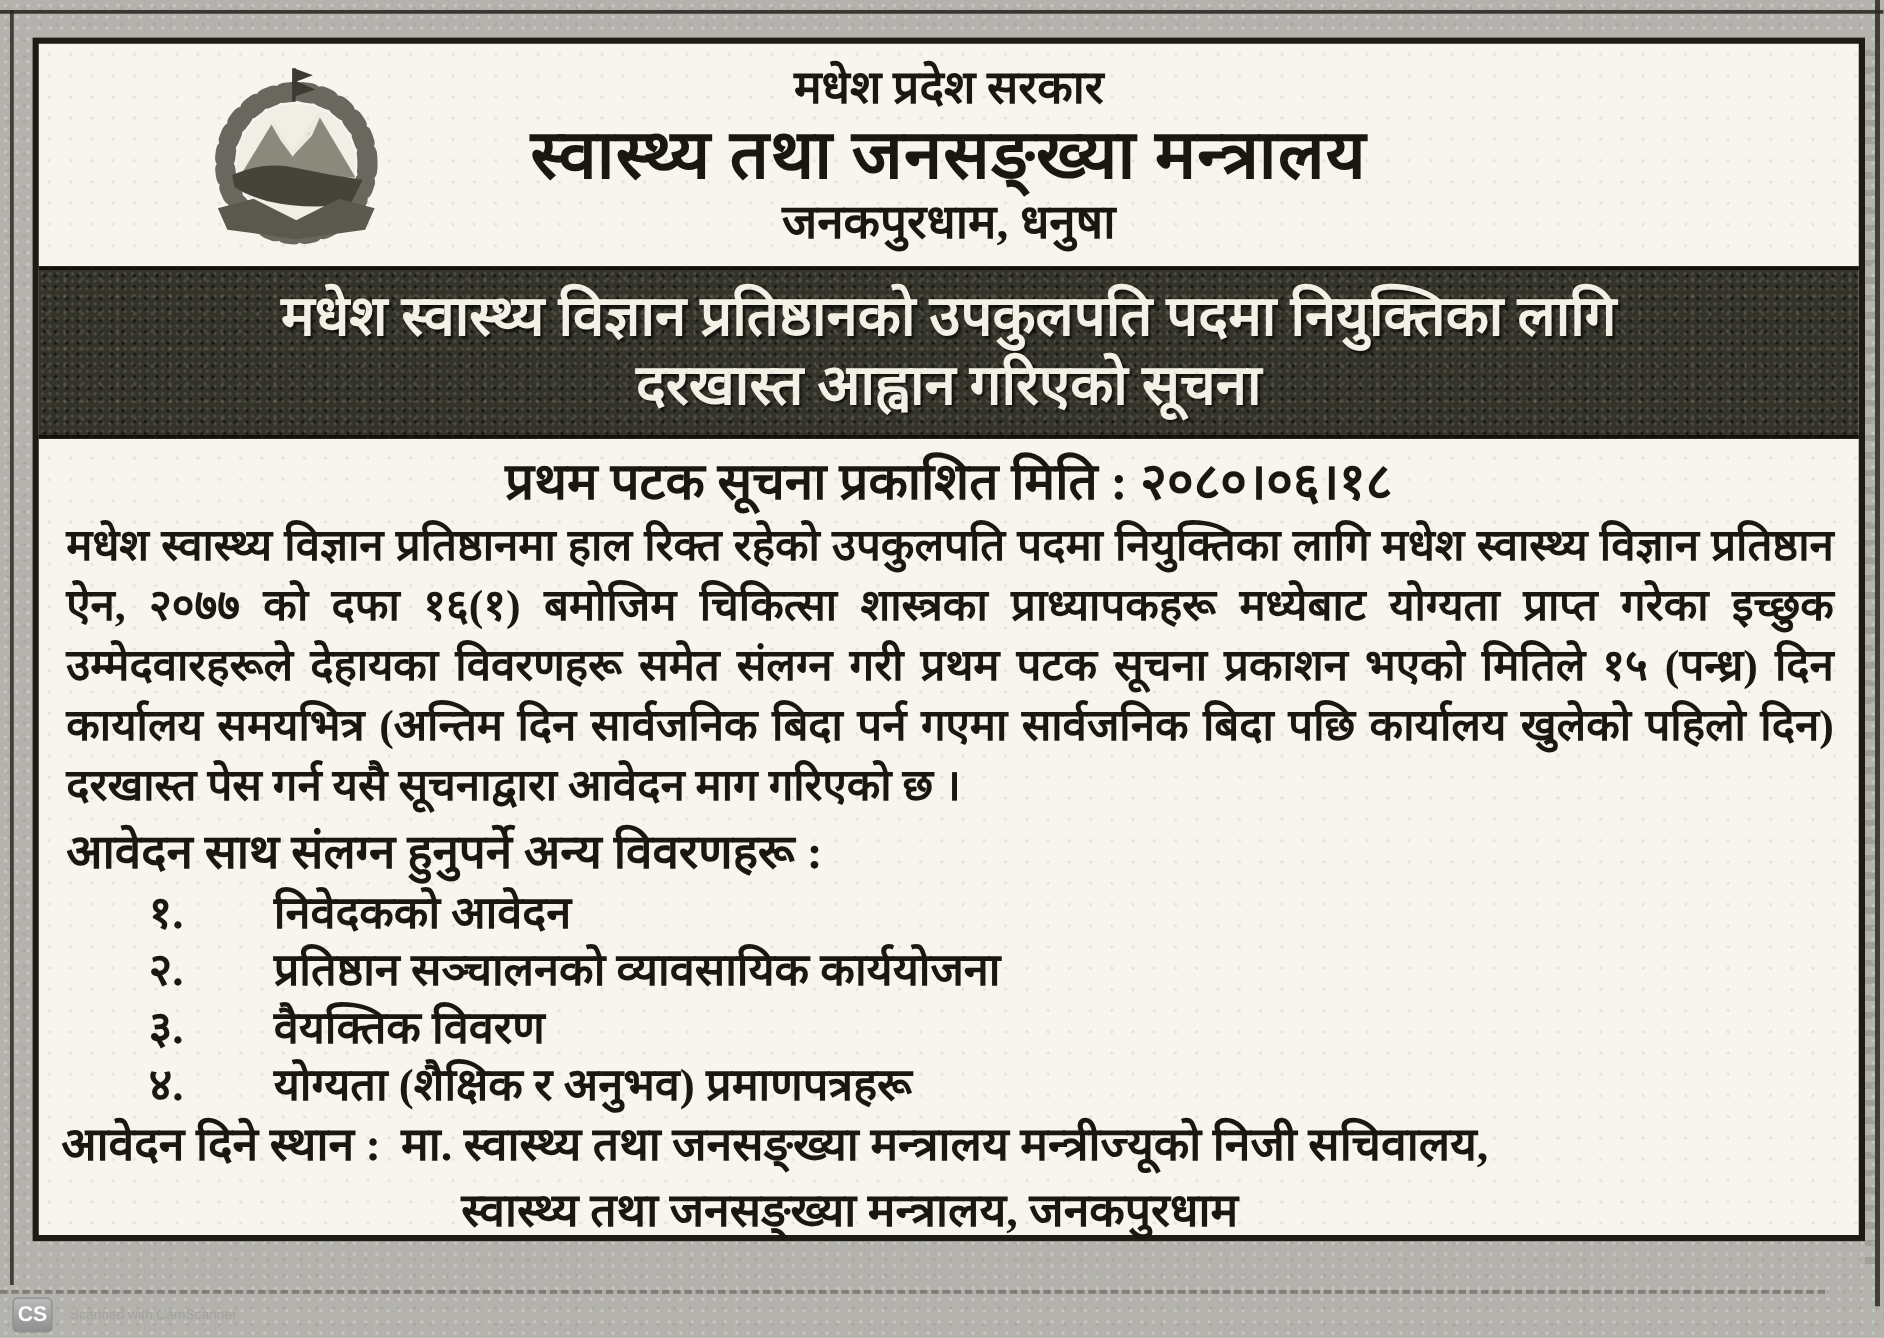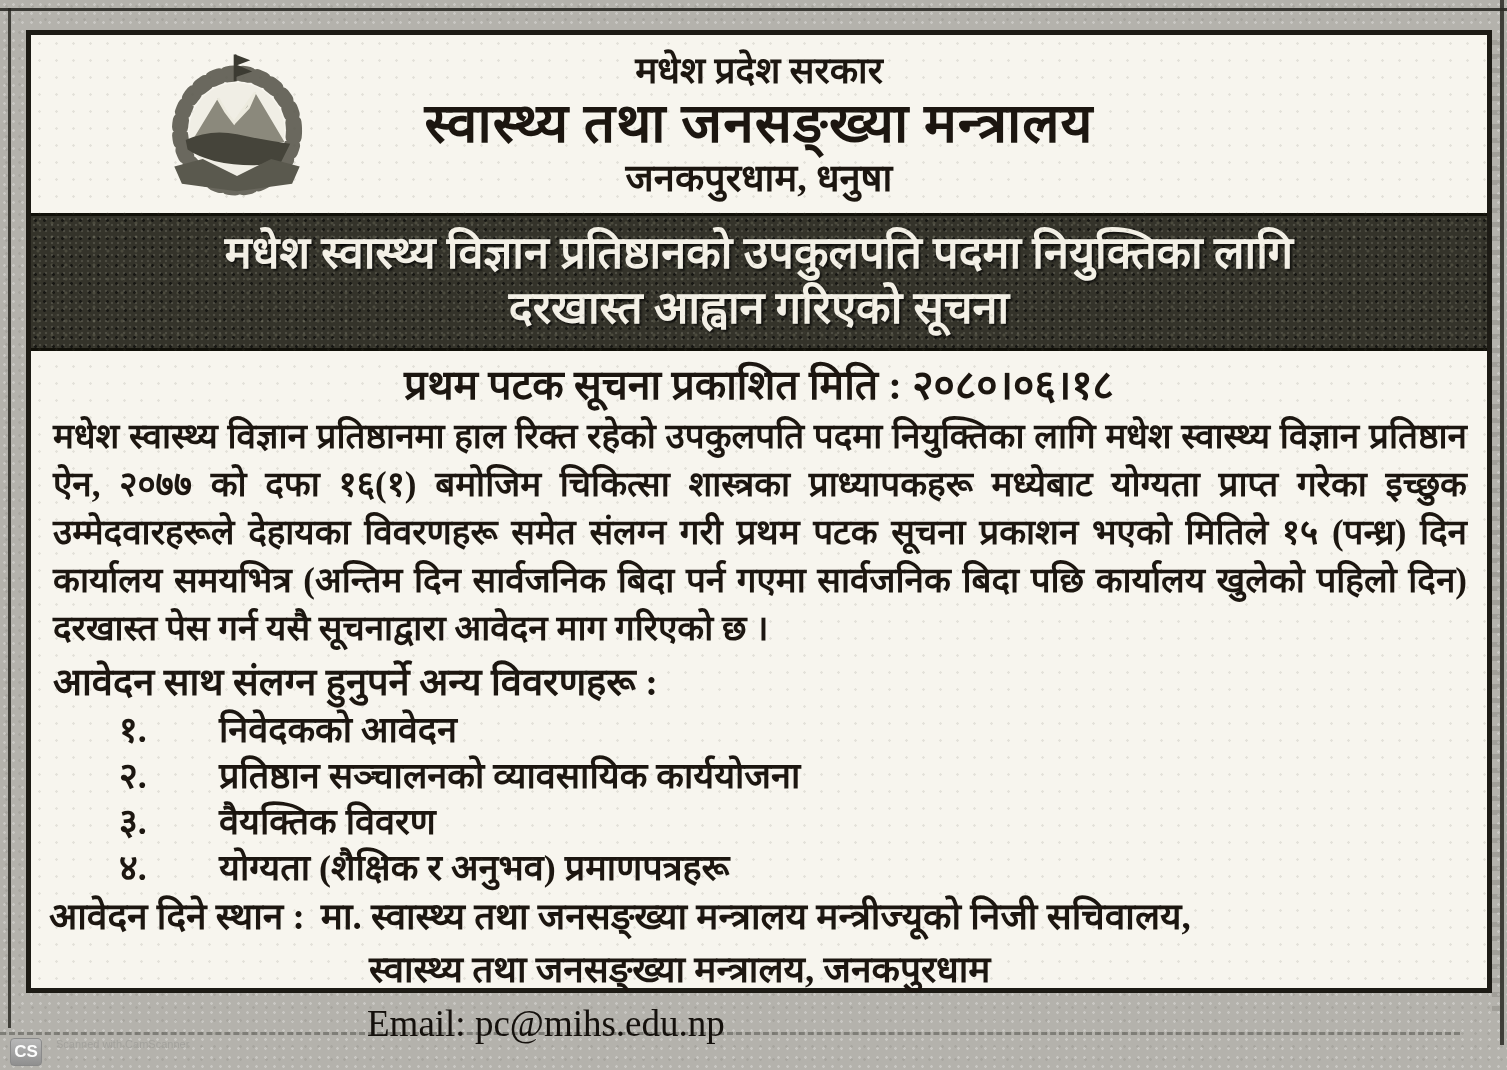--- a/index.html
+++ b/index.html
@@ -69,21 +69,21 @@
   .subhead{padding:4px 0 0 22px;font-weight:700;font-size:38px;line-height:50px;}
   .list{padding-left:88px;}
   .list-row{display:flex;font-weight:700;font-size:36px;line-height:46px;}
   .list-num{width:100px;flex:none;}
   .place{display:flex;padding-left:18px;font-weight:700;font-size:37px;line-height:48px;margin-top:2px;}
   .place-label{flex:none;}
   .place-text{padding-left:16px;}
   .place-line2{padding-left:338px;font-weight:700;font-size:37px;line-height:50px;margin-top:4px;}
   .email-line{padding-left:336px;font-weight:400;font-size:37px;line-height:50px;margin-top:4px;color:#14100c;}
   
-  .cs-footer{position:absolute;left:10px;top:1038px;display:flex;}
+  .cs-footer{position:absolute;left:10px;top:1038px;display:flex;align-items:center;}
   .cs-badge{
     width:30px;height:26px;border-radius:4px;
     background:linear-gradient(#b9b9b9,#8f8f8f);
     border:1px solid #8a8a8a;
     color:#fdfdfd;font-family:"Liberation Sans",sans-serif;
     font-weight:700;font-size:17px;line-height:26px;text-align:center;
   }
   .cs-text{margin-left:14px;color:#a3a29d;font-family:"Liberation Sans",sans-serif;font-size:11px;}
 </style>
 </head>
@@ -142,21 +142,20 @@
         <span class="list-num">४.</span>
         <span>योग्यता (शैक्षिक र अनुभव) प्रमाणपत्रहरू</span>
       </div>
     </div>
 
     <div class="place">
       <span class="place-label">आवेदन दिने स्थान :</span>
       <span class="place-text">मा. स्वास्थ्य तथा जनसङ्ख्या मन्त्रालय मन्त्रीज्यूको निजी सचिवालय,</span>
     </div>
     <div class="place-line2">स्वास्थ्य तथा जनसङ्ख्या मन्त्रालय, जनकपुरधाम</div>
-    <div class="email-line">Email: pc@mihs.edu.np</div>
   </div>
 
   <div class="cs-footer">
     <div class="cs-badge">CS</div>
     <div class="cs-text">Scanned with CamScanner</div>
   </div>
 
 </div>
 
 </body></html>

